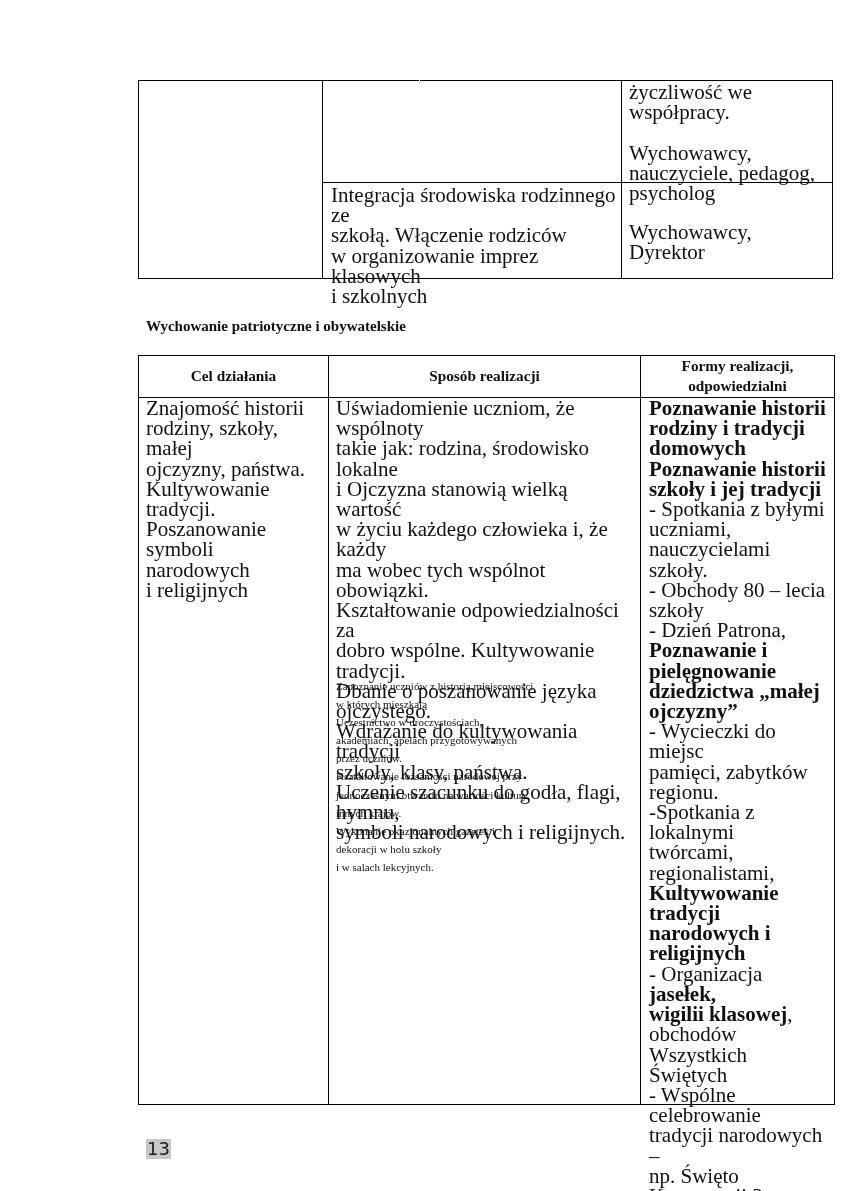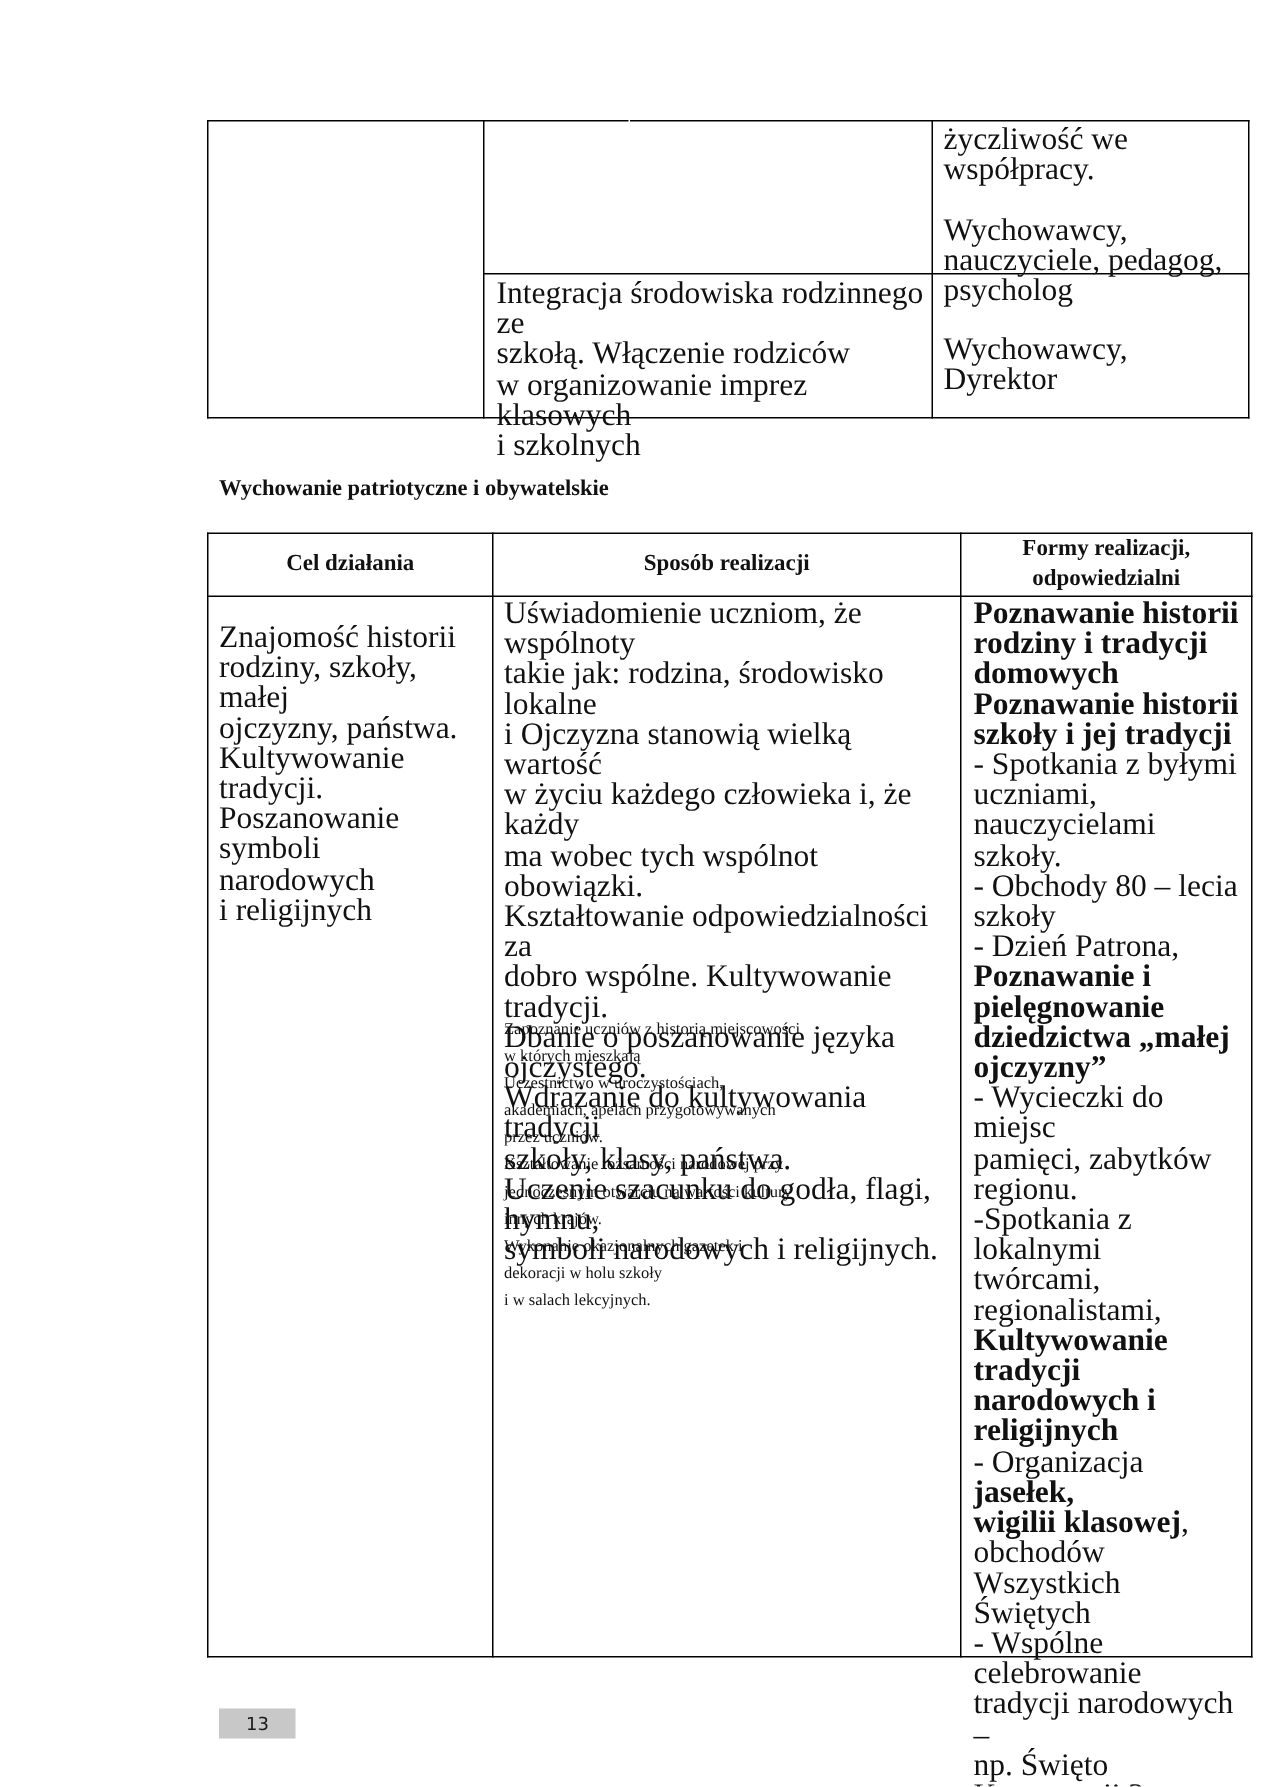--- a/index.html
+++ b/index.html
@@ -17,21 +17,21 @@
     .line { position: absolute; background: #000; }
 
     
     .hdr { font-weight: bold; font-size: 15.3px; line-height: 20px; text-align: center; }
     .section-title { font-weight: bold; font-size: 15px; }
 
     .page-num {
       position: absolute; left: 146px; top: 1139px;
       background: #c8c8c8; color: #1a1a1a;
       font-family: "DejaVu Sans", "Liberation Sans", sans-serif;
-      font-size: 12px; line-height: 20px; padding: 0 18px;
+      font-size: 18px; line-height: 20px; padding: 0 1px;
     }
   </style>
 </head>
 <body>
 
 <div>
 
   <div class="line" style="left:138px; top:80px; width:184px; height:1px;"></div>
   <div class="line" style="left:322px; top:80px; width:97px; height:1px;"></div>
   <div class="line" style="left:420px; top:80px; width:413px; height:1px;"></div>
@@ -65,21 +65,21 @@
   <div class="line" style="left:138px; top:355px; width:1px; height:750px;"></div>
   <div class="line" style="left:328px; top:355px; width:1px; height:750px;"></div>
   <div class="line" style="left:640px; top:355px; width:1px; height:750px;"></div>
   <div class="line" style="left:834px; top:355px; width:1px; height:750px;"></div>
 
   <div class="abs hdr" style="left:139px; top:366px; width:189px;">Cel działania</div>
   <div class="abs hdr" style="left:329px; top:366px; width:311px;">Sposób realizacji</div>
   <div class="abs hdr" style="left:641px; top:356px; width:193px; white-space:pre-line;">Formy realizacji,
 odpowiedzialni</div>
 
-  <div class="abs cell-text" style="left:146px; top:398px; width:180px;margin-top:16px;">Znajomość historii
+  <div class="abs cell-text" style="left:146px; top:398px; width:180px;">Znajomość historii
 rodziny, szkoły, małej
 ojczyzny, państwa.
 Kultywowanie tradycji.
 Poszanowanie symboli
 narodowych
 i religijnych</div>
 
   <div class="abs cell-text" style="left:336px; top:398px; width:302px;">Uświadomienie uczniom, że wspólnoty
 takie jak: rodzina, środowisko lokalne
 i Ojczyzna stanowią wielką wartość

